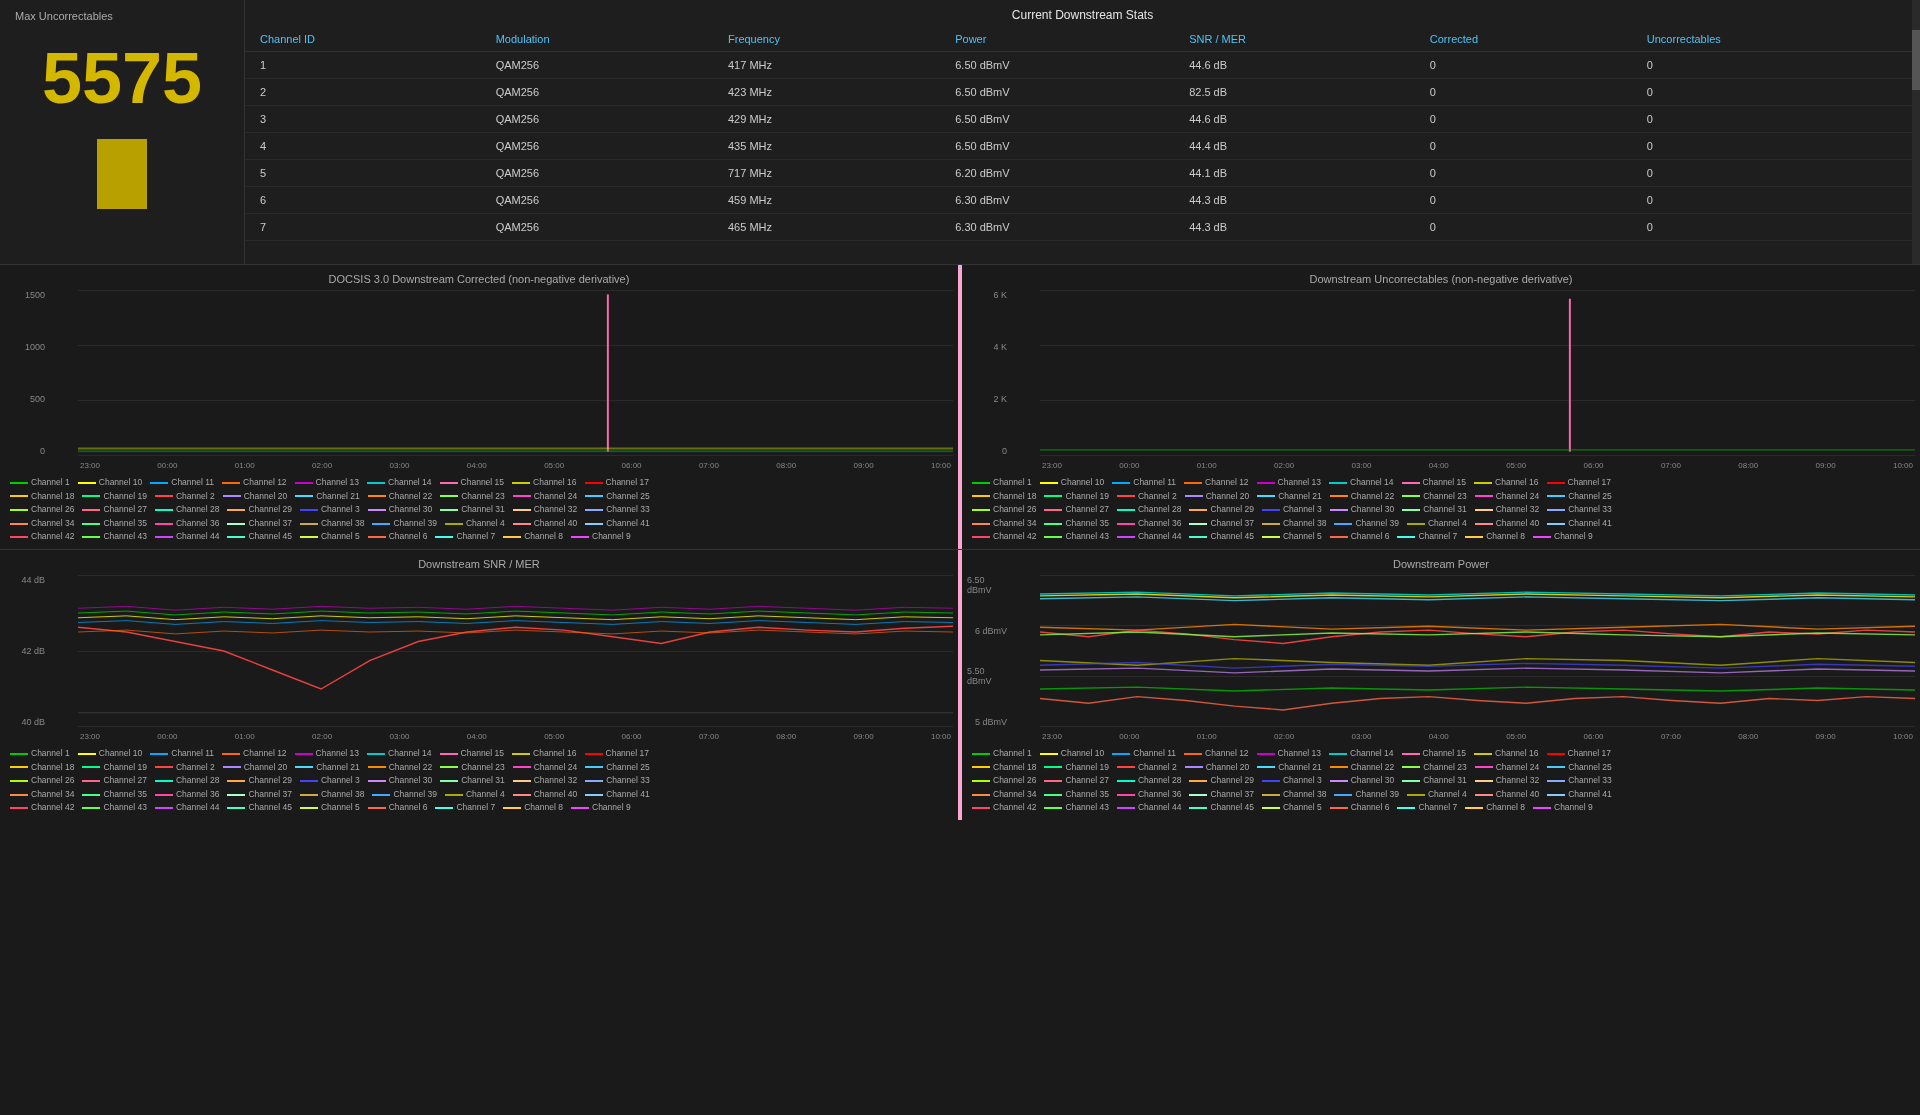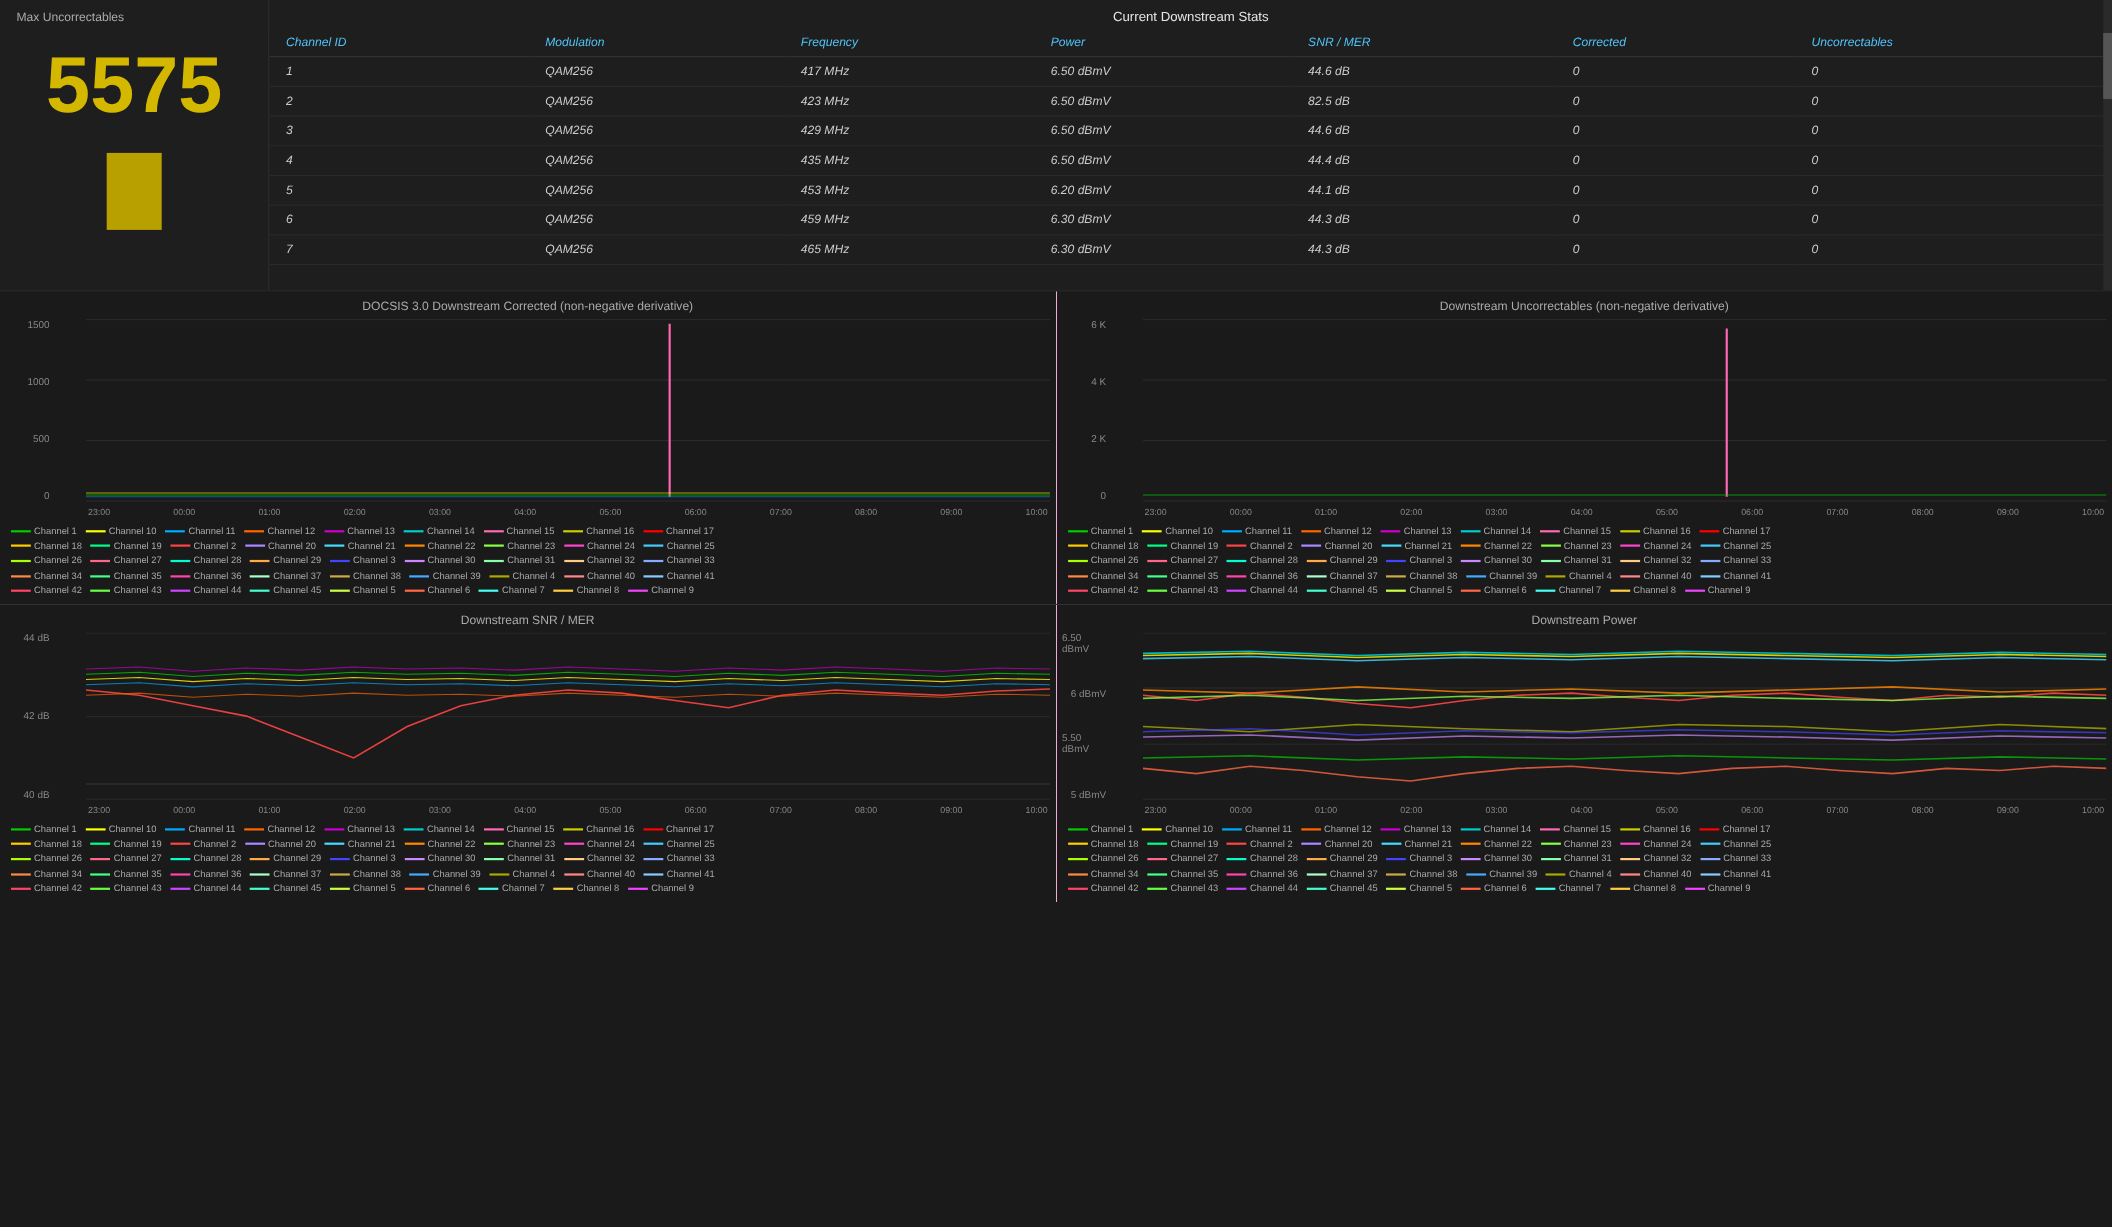--- a/index.html
+++ b/index.html
@@ -72,21 +72,20 @@
     .downstream-stats-title {
       color: #e5e5e5;
       font-size: 12px;
       text-align: center;
       padding: 8px 0 5px;
     }
 
     .stats-table {
       width: 100%;
       border-collapse: collapse;
-      font-style: italic;
     }
 
     .stats-table thead tr {
       background: #1e1e1e;
     }
 
     .stats-table thead th {
       color: #4fc3f7;
       font-weight: normal;
       font-size: 11px;
@@ -124,21 +123,21 @@
     
     .charts-row {
       display: flex;
       height: 285px;
       border-bottom: 1px solid #333;
     }
 
     .chart-panel {
       flex: 1;
       background: #1a1a1a;
-      border-right: 1px solid #f9a8d4;
+      border-right: 4px solid #f9a8d4;
       padding: 8px 5px 5px;
       display: flex;
       flex-direction: column;
       overflow: hidden;
     }
 
     .chart-panel:last-child {
       border-right: none;
     }
 
@@ -311,21 +310,21 @@
     <td>QAM256</td>
     <td>435 MHz</td>
     <td>6.50 dBmV</td>
     <td>44.4 dB</td>
     <td>0</td>
     <td>0</td>
   </tr>
           <tr>
     <td>5</td>
     <td>QAM256</td>
-    <td>453 MHz</td>
+    <td>717 MHz</td>
     <td>6.20 dBmV</td>
     <td>44.1 dB</td>
     <td>0</td>
     <td>0</td>
   </tr>
           <tr>
     <td>6</td>
     <td>QAM256</td>
     <td>459 MHz</td>
     <td>6.30 dBmV</td>

